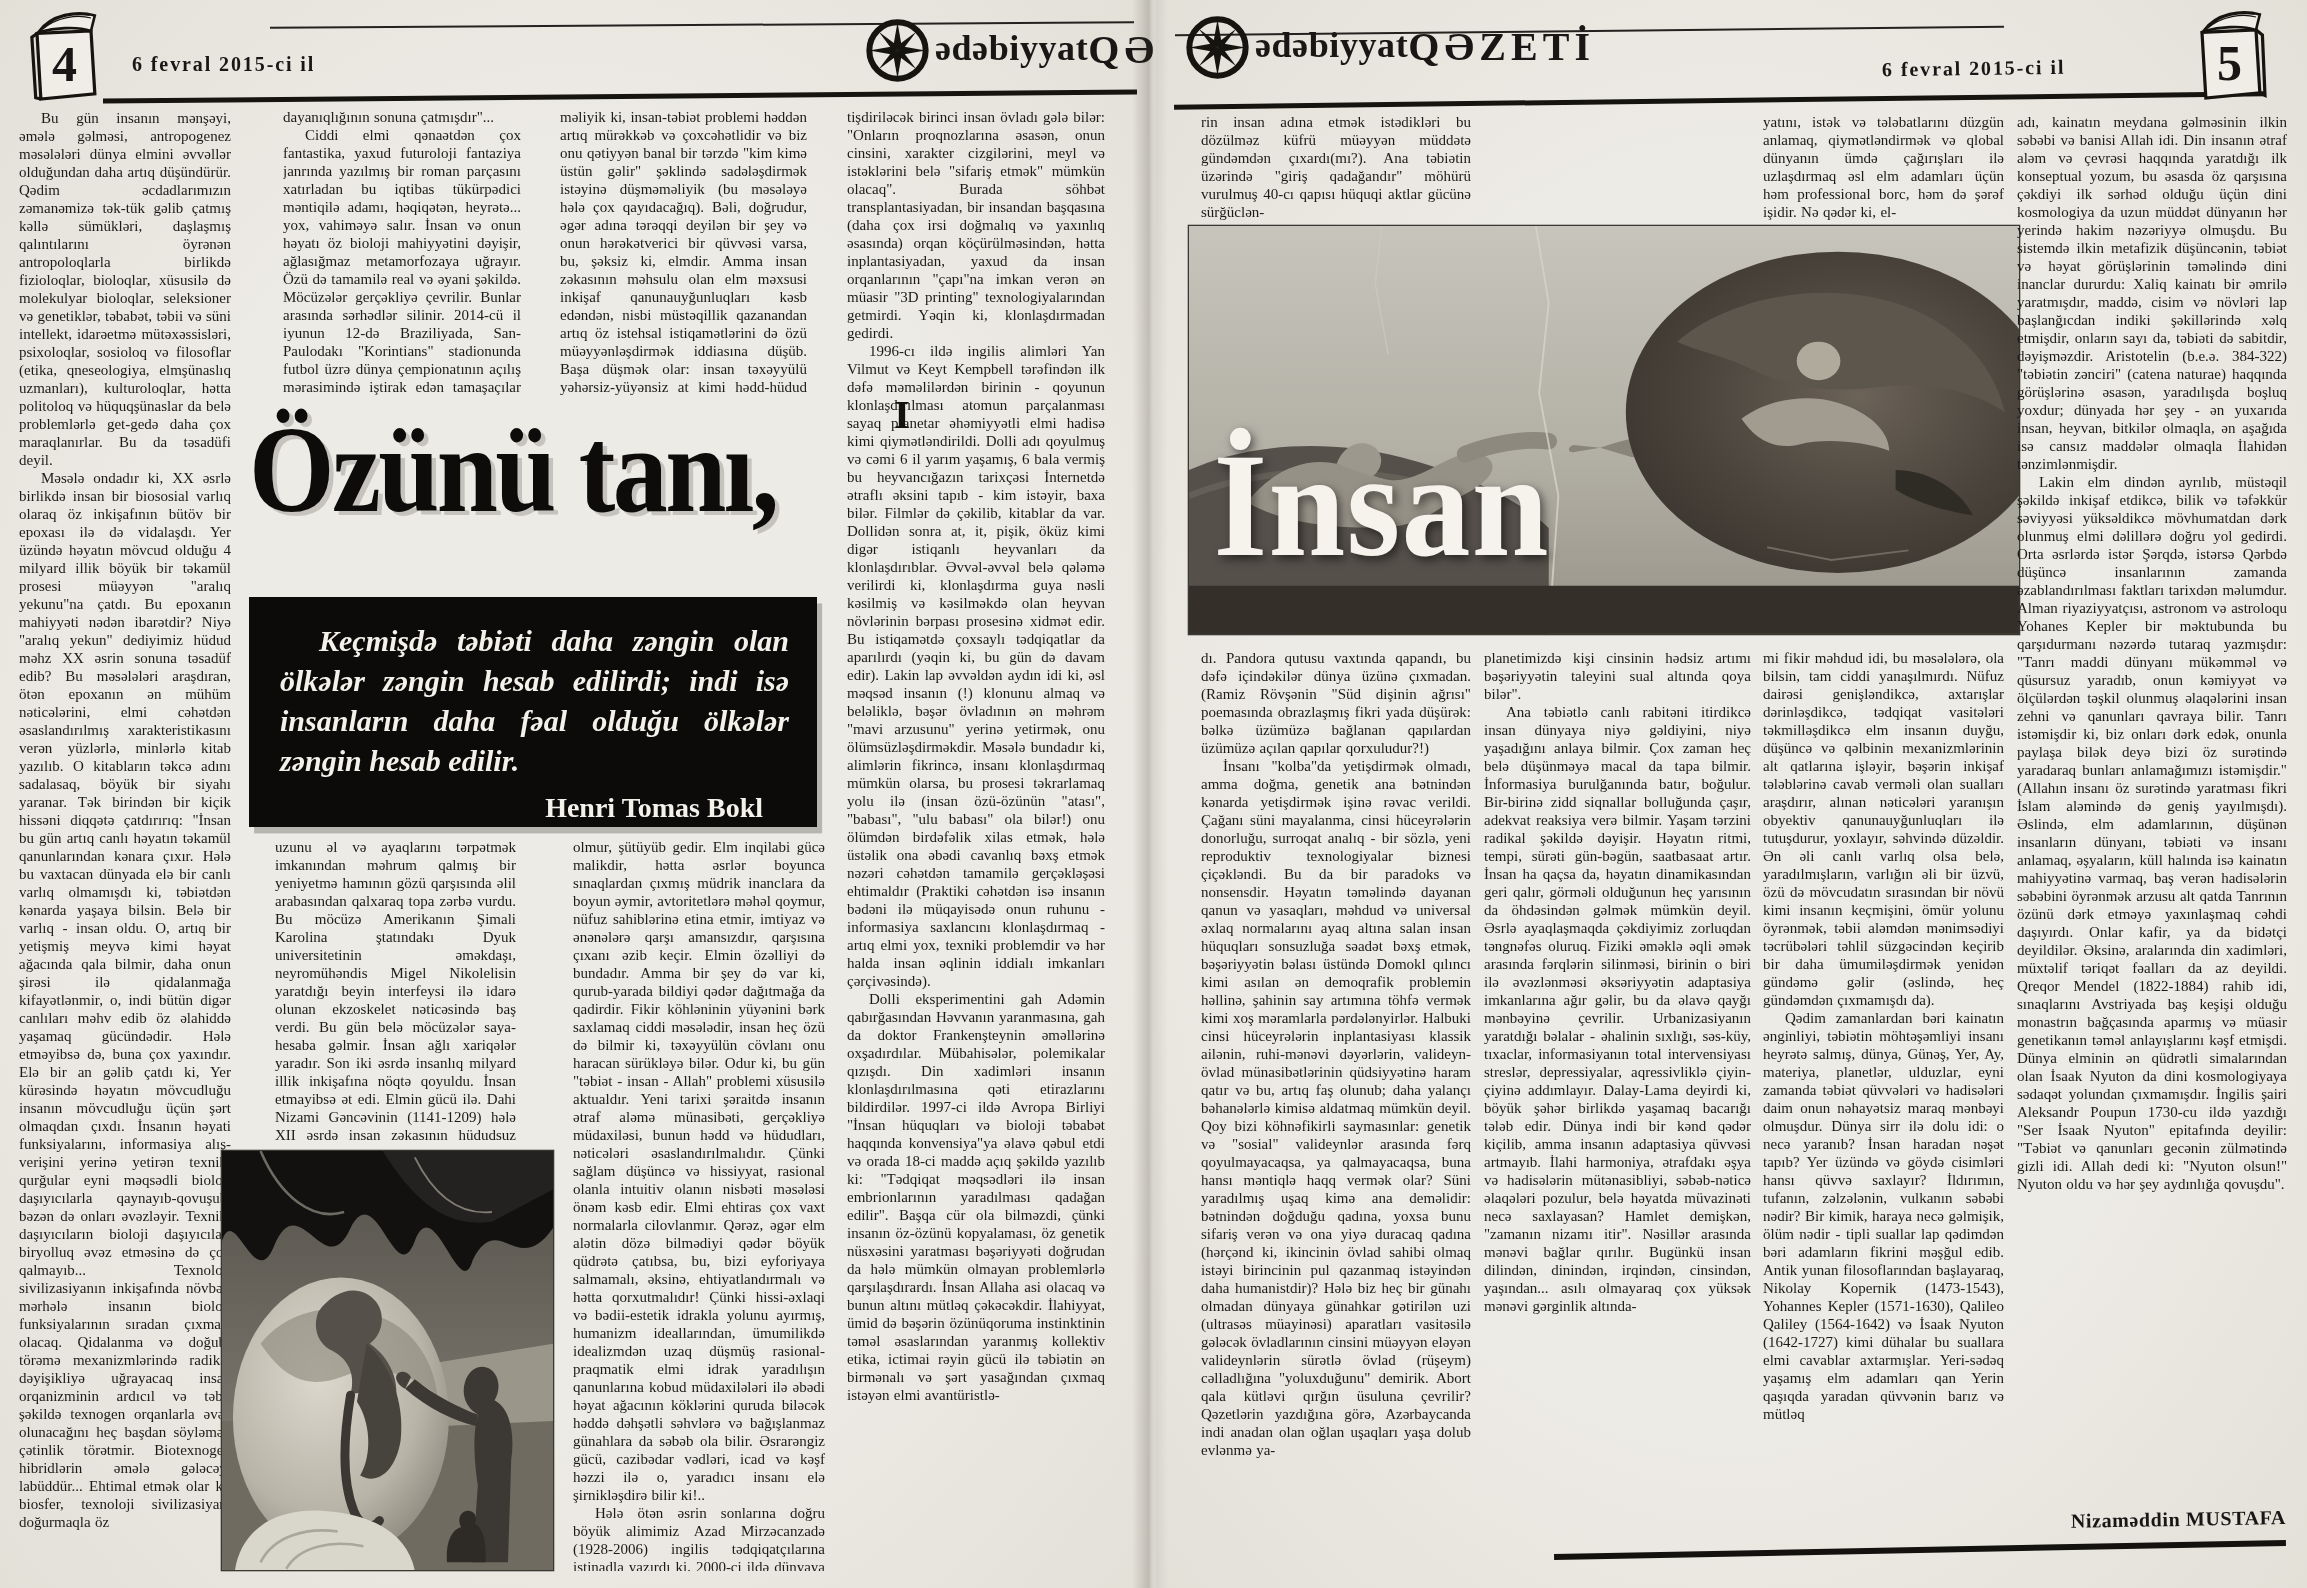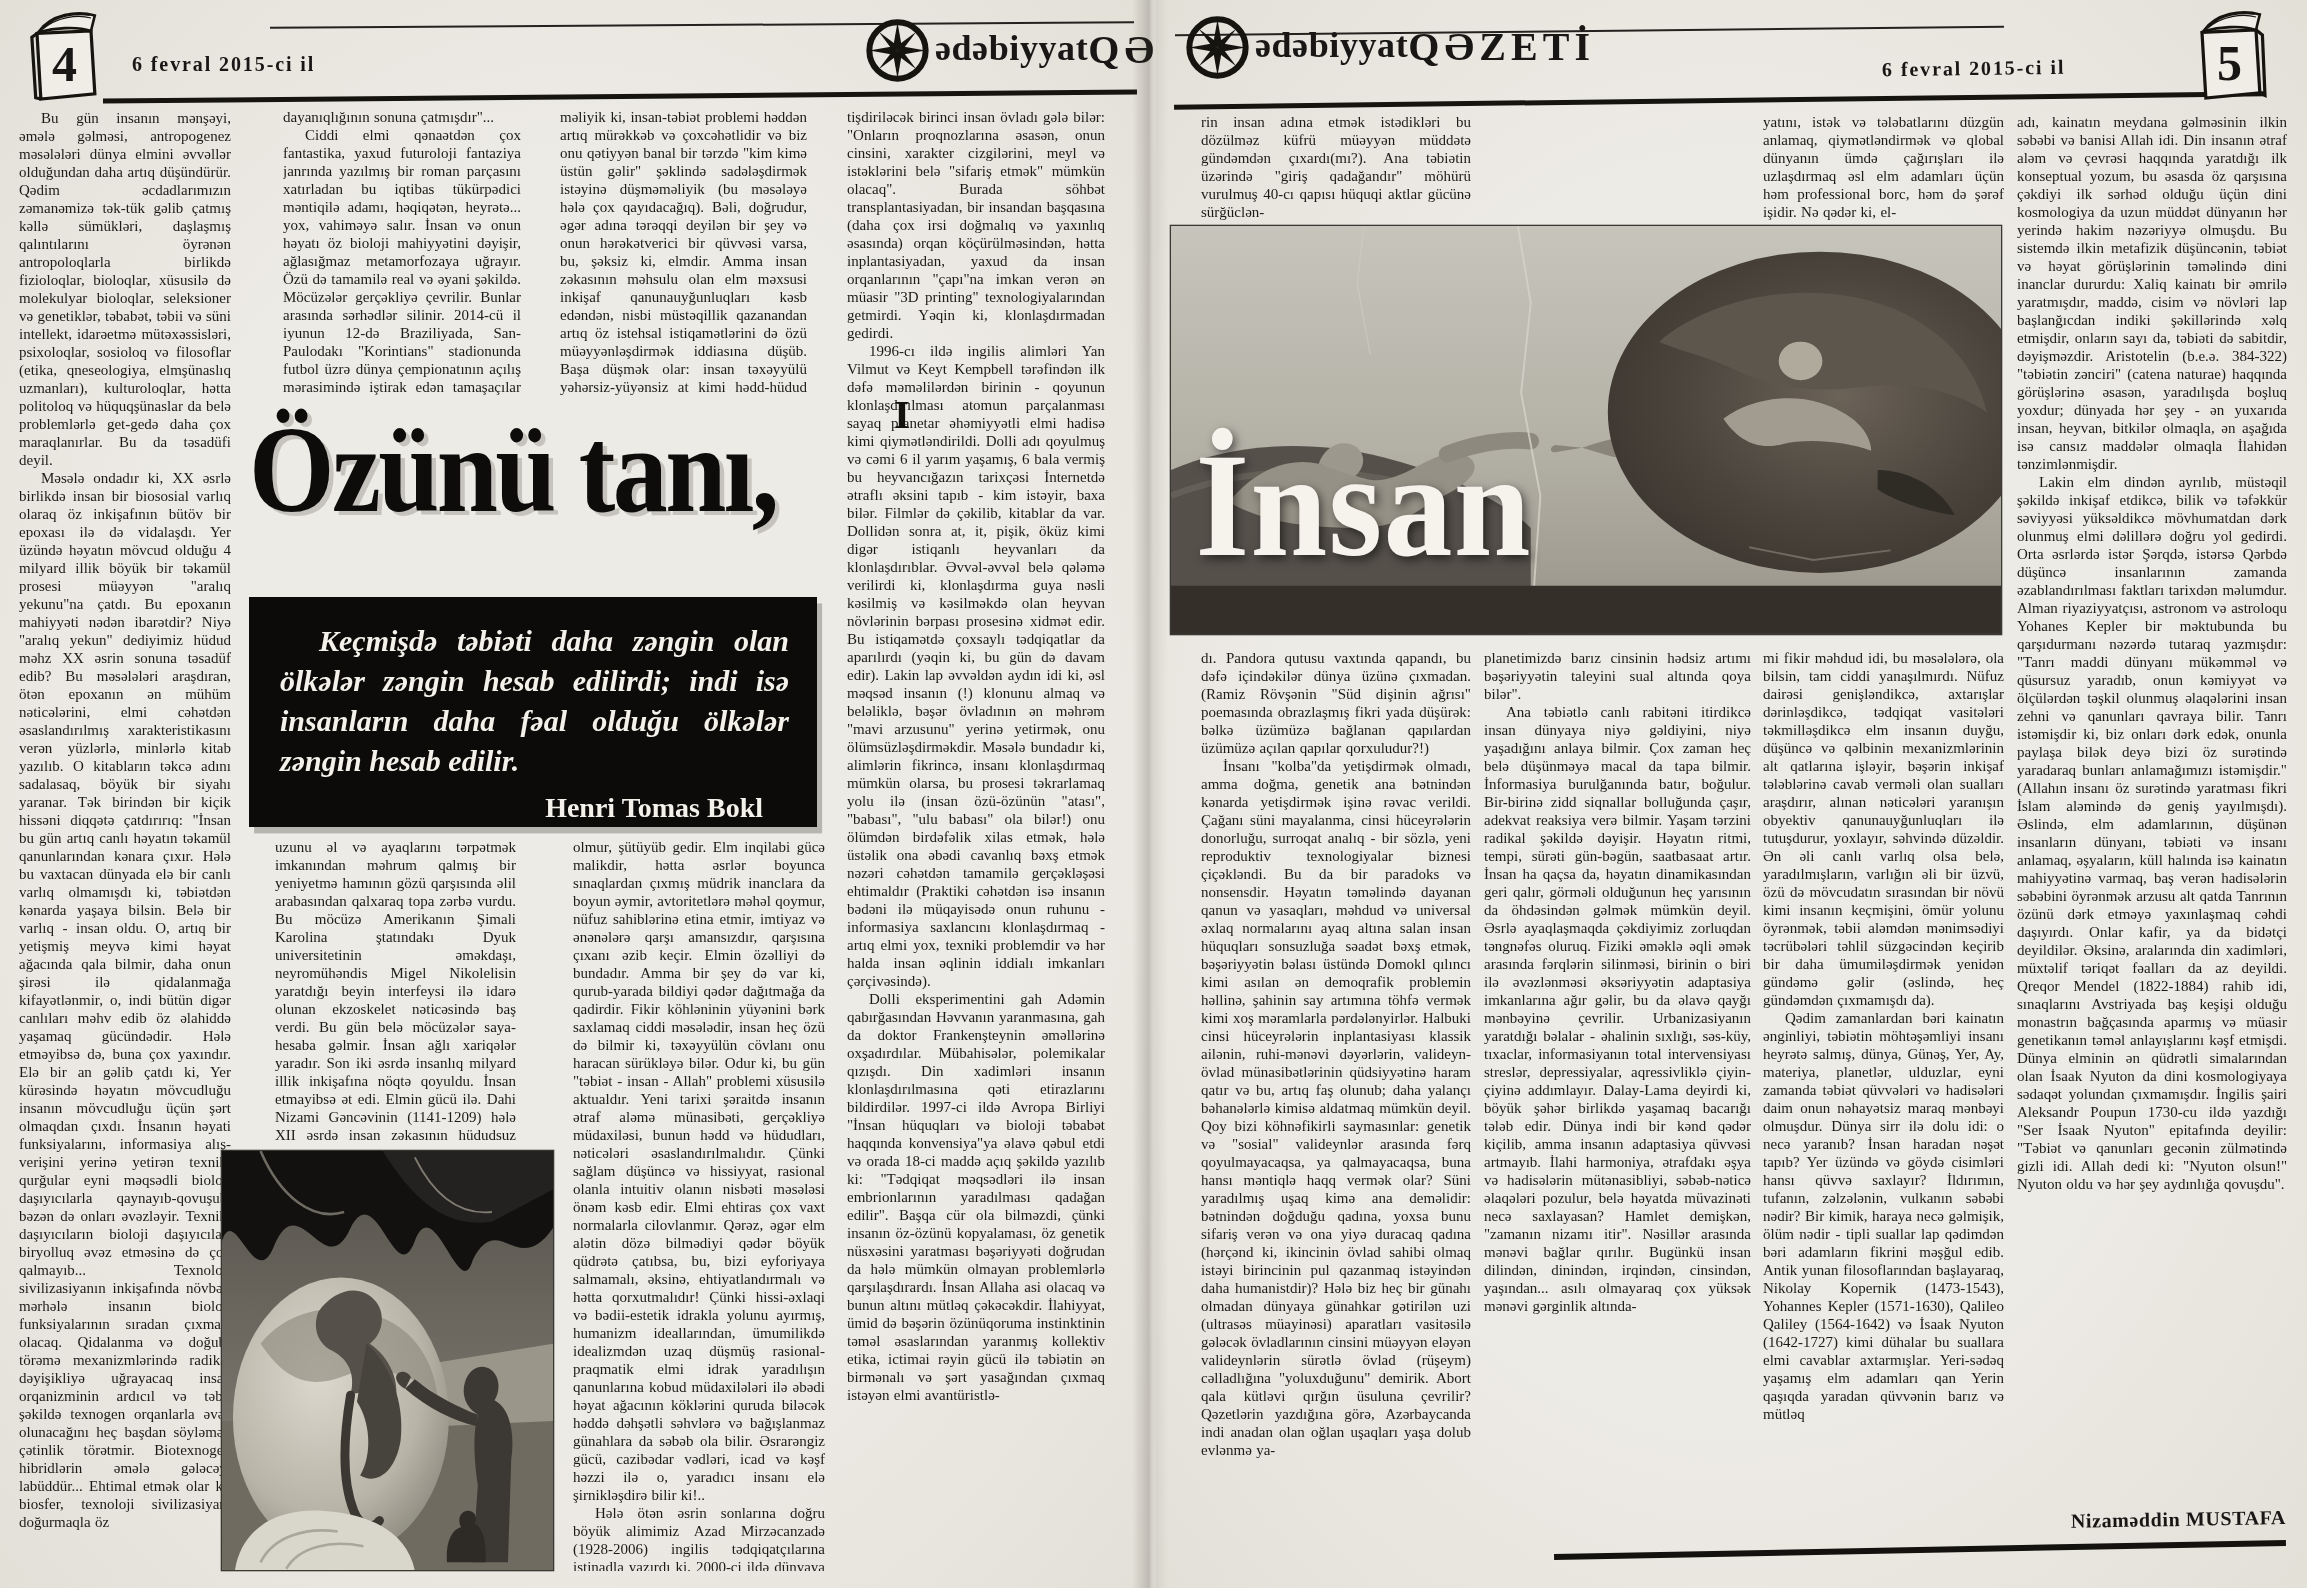--- a/index.html
+++ b/index.html
@@ -200,21 +200,21 @@
       <span class="num">5</span>
     </div>
 
     <div class="txt cont" style="left:45px;top:113px;width:270px;height:109px;">
         <p>rin insan adına etmək istədikləri bu dözülməz küfrü müəyyən müddətə gündəmdən çıxardı(mı?). Ana təbiətin üzərində "giriş qadağandır" möhürü vurulmuş 40-cı qapısı hüquqi aktlar gücünə sürğüclən-</p>
       </div>
     <div class="txt cont" style="left:607px;top:113px;width:241px;height:164px;">
         <p>yatını, istək və tələbatlarını düzgün anlamaq, qiymətləndirmək və qlobal dünyanın ümdə çağırışları ilə uzlaşdırmaq əsl elm adamları üçün həm professional borc, həm də şərəf işidir. Nə qədər ki, el-</p>
       </div>
 
-    <div class="photo" style="left:15px;top:226px;width:830px;height:408px;background:#a8a49a;">
+    <div class="photo" style="left:33px;top:226px;width:830px;height:408px;background:#a8a49a;">
       <svg viewBox="0 0 1292 635" preserveAspectRatio="none">
         <defs>
           <linearGradient id="fsky" x1="0" y1="0" x2="0" y2="1">
             <stop offset="0%" stop-color="#c7c4bb"></stop>
               <stop offset="55%" stop-color="#b3b0a6"></stop>
               <stop offset="100%" stop-color="#979388"></stop>
           </linearGradient>
           <radialGradient id="godblob" cx="55%" cy="45%" r="70%">
             <stop offset="0%" stop-color="#6b6258"></stop>
               <stop offset="55%" stop-color="#4a443c"></stop>
@@ -246,21 +246,21 @@
       </svg>
 
       <div class="overlay-title" style="left:24.4px;top:199px;">İnsan</div>
     </div>
 
     <div class="txt cont" style="left:45px;top:649px;width:270px;height:925px;">
         <p>dı. Pandora qutusu vaxtında qapandı, bu dəfə içindəkilər dünya üzünə çıxmadan. (Ramiz Rövşənin "Süd dişinin ağrısı" poemasında obrazlaşmış fikri yada düşürək: bəlkə üzümüzə bağlanan qapılardan üzümüzə açılan qapılar qorxuludur?!)</p>
         <p>İnsanı "kolba"da yetişdirmək olmadı, amma doğma, genetik ana bətnindən kənarda yetişdirmək işinə rəvac verildi. Çağanı süni mayalanma, cinsi hüceyrələrin donorluğu, surroqat analıq - bir sözlə, yeni reproduktiv texnologiyalar biznesi çiçəkləndi. Bu da bir paradoks və nonsensdir. Həyatın təməlində dayanan qanun və yasaqları, məhdud və universal əxlaq normalarını ayaq altına salan insan hüquqları sonsuzluğa səadət bəxş etmək, bəşəriyyətin bəlası üstündə Domokl qılıncı kimi asılan ən demoqrafik problemin həllinə, şahinin say artımına töhfə vermək kimi xoş məramlarla pərdələnyirlər. Halbuki cinsi hüceyrələrin inplantasiyası klassik ailənin, ruhi-mənəvi dəyərlərin, valideyn-övlad münasibətlərinin qüdsiyyətinə haram qatır və bu, artıq faş olunub; daha yalançı bəhanələrlə kimisə aldatmaq mümkün deyil. Qoy bizi köhnəfikirli saymasınlar: genetik və "sosial" valideynlər arasında fərq qoyulmayacaqsa, ya qalmayacaqsa, buna hansı məntiqlə haqq vermək olar? Süni yaradılmış uşaq kimə ana deməlidir: bətnindən doğduğu qadına, yoxsa bunu sifariş verən və ona yiyə duracaq qadına (hərçənd ki, ikincinin övlad sahibi olmaq istəyi birincinin pul qazanmaq istəyindən daha humanistdir)? Hələ biz heç bir günahı olmadan dünyaya günahkar gətirilən uzi (ultrasəs müayinəsi) aparatları vasitəsilə gələcək övladlarının cinsini müəyyən eləyən valideynlərin sürətlə övlad (rüşeym) cəlladlığına "yoluxduğunu" demirik. Abort qala kütləvi qırğın üsuluna çevrilir? Qəzetlərin yazdığına görə, Azərbaycanda indi anadan olan oğlan uşaqları yaşa dolub evlənmə ya-</p>
       </div>
     <div class="txt cont" style="left:328px;top:649px;width:267px;height:925px;">
-        <p>planetimizdə barız cinsinin hədsiz artımı bəşəriyyətin taleyini sual altında qoya bilər".</p>
+        <p>planetimizdə kişi cinsinin hədsiz artımı bəşəriyyətin taleyini sual altında qoya bilər".</p>
         <p>Ana təbiətlə canlı rabitəni itirdikcə insan dünyaya niyə gəldiyini, niyə yaşadığını anlaya bilmir. Çox zaman heç belə düşünməyə macal da tapa bilmir. İnformasiya burulğanında batır, boğulur. Bir-birinə zidd siqnallar bolluğunda çaşır, adekvat reaksiya verə bilmir. Yaşam tərzini radikal şəkildə dəyişir. Həyatın ritmi, tempi, sürəti gün-bəgün, saatbasaat artır. İnsan ha qaçsa da, həyatın dinamikasından geri qalır, görməli olduğunun heç yarısının da öhdəsindən gəlmək mümkün deyil. Əsrlə ayaqlaşmaqda çəkdiyimiz zorluqdan təngnəfəs oluruq. Fiziki əməklə əqli əmək arasında fərqlərin silinməsi, birinin o biri ilə əvəzlənməsi əksəriyyətin adaptasiya imkanlarına ağır gəlir, bu da əlavə qayğı mənbəyinə çevrilir. Urbanizasiyanın yaratdığı bəlalar - əhalinin sıxlığı, səs-küy, tıxaclar, informasiyanın total intervensiyası streslər, depressiyalar, aqressivliklə çiyin-çiyinə addımlayır. Dalay-Lama deyirdi ki, böyük şəhər birlikdə yaşamaq bacarığı tələb edir. Dünya indi bir kənd qədər kiçilib, amma insanın adaptasiya qüvvəsi artmayıb. İlahi harmoniya, ətrafdakı əşya və hadisələrin mütənasibliyi, səbəb-nəticə əlaqələri pozulur, belə həyatda müvazinəti necə saxlayasan? Hamlet demişkən, "zamanın nizamı itir". Nəsillər arasında mənəvi bağlar qırılır. Bugünkü insan dilindən, dinindən, irqindən, cinsindən, yaşından... asılı olmayaraq çox yüksək mənəvi gərginlik altında-</p>
       </div>
     <div class="txt cont" style="left:607px;top:649px;width:241px;height:925px;">
         <p>mi fikir məhdud idi, bu məsələlərə, ola bilsin, tam ciddi yanaşılmırdı. Nüfuz dairəsi genişləndikcə, axtarışlar dərinləşdikcə, tədqiqat vasitələri təkmilləşdikcə elm insanın duyğu, düşüncə və qəlbinin mexanizmlərinin alt qatlarına işləyir, bəşərin inkişaf tələblərinə cavab verməli olan sualları araşdırır, alınan nəticələri yaranışın obyektiv qanunauyğunluqları ilə tutuşdurur, yoxlayır, səhvində düzəldir. Ən əli canlı varlıq olsa belə, yaradılmışların, varlığın əli bir üzvü, özü də mövcudatın sırasından bir növü kimi insanın keçmişini, ömür yolunu öyrənmək, təbii aləmdən mənimsədiyi təcrübələri təhlil süzgəcindən keçirib bir daha ümumiləşdirmək yenidən gündəmə gəlir (əslində, heç gündəmdən çıxmamışdı da).</p>
         <p>Qədim zamanlardan bəri kainatın ənginliyi, təbiətin möhtəşəmliyi insanı heyrətə salmış, dünya, Günəş, Yer, Ay, materiya, planetlər, ulduzlar, eyni zamanda təbiət qüvvələri və hadisələri daim onun nəhayətsiz maraq mənbəyi olmuşdur. Dünya sirr ilə dolu idi: o necə yaranıb? İnsan haradan nəşət tapıb? Yer üzündə və göydə cisimləri hansı qüvvə saxlayır? İldırımın, tufanın, zəlzələnin, vulkanın səbəbi nədir? Bir kimik, haraya necə gəlmişik, ölüm nədir - tipli suallar lap qədimdən bəri adamların fikrini məşğul edib. Antik yunan filosoflarından başlayaraq, Nikolay Kopernik (1473-1543), Yohannes Kepler (1571-1630), Qalileo Qaliley (1564-1642) və İsaak Nyuton (1642-1727) kimi dühalar bu suallara elmi cavablar axtarmışlar. Yeri-sədəq yaşamış elm adamları qan Yerin qaşıqda yaradan qüvvənin barız və mütləq</p>
       </div>
 
     <div class="txt cont" style="left:861px;top:113px;width:270px;height:1391px;">
         <p>adı, kainatın meydana gəlməsinin ilkin səbəbi və banisi Allah idi. Din insanın ətraf aləm və çevrəsi haqqında yaratdığı ilk konseptual yozum, bu əsasda öz qarşısına çəkdiyi ilk sərhəd olduğu üçün dini kosmologiya da uzun müddət dünyanın hər yerində hakim nəzəriyyə olmuşdu. Bu sistemdə ilkin metafizik düşüncənin, təbiət və həyat görüşlərinin təməlində dini inanclar dururdu: Xaliq kainatı bir əmrilə yaratmışdır, maddə, cisim və növləri lap başlanğıcdan indiki şəkillərində xəlq etmişdir, onların sayı da, təbiəti də sabitdir, dəyişməzdir. Aristotelin (b.e.ə. 384-322) "təbiətin zənciri" (catena naturae) haqqında görüşlərinə əsasən, yaradılışda boşluq yoxdur; dünyada hər şey - ən yuxarıda insan, heyvan, bitkilər olmaqla, ən aşağıda isə cansız maddələr olmaqla İlahidən tənzimlənmişdir.</p>
         <p>Lakin elm dindən ayrılıb, müstəqil şəkildə inkişaf etdikcə, bilik və təfəkkür səviyyəsi yüksəldikcə mövhumatdan dərk olunmuş elmi dəlillərə doğru yol gedirdi. Orta əsrlərdə istər Şərqdə, istərsə Qərbdə düşüncə insanlarının zamanda əzablandırılması faktları tarixdən məlumdur. Alman riyaziyyatçısı, astronom və astroloqu Yohanes Kepler bir məktubunda bu qarşıdurmanı nəzərdə tutaraq yazmışdır: "Tanrı maddi dünyanı mükəmməl və qüsursuz yaradıb, onun kəmiyyət və ölçülərdən təşkil olunmuş əlaqələrini insan zehni və qanunları qavraya bilir. Tanrı istəmişdir ki, biz onları dərk edək, onunla paylaşa bilək deyə bizi öz surətində yaradaraq bunları anlamağımızı istəmişdir." (Allahın insanı öz surətində yaratması fikri İslam aləmində də geniş yayılmışdı). Əslində, elm adamlarının, düşünən insanların dünyanı, təbiəti və insanı anlamaq, əşyaların, küll halında isə kainatın mahiyyətinə varmaq, baş verən hadisələrin səbəbini öyrənmək arzusu alt qatda Tanrının özünü dərk etməyə yaxınlaşmaq cəhdi daşıyırdı. Onlar kafir, ya da bidətçi deyildilər. Əksinə, aralarında din xadimləri, müxtəlif təriqət fəalları da az deyildi. Qreqor Mendel (1822-1884) rahib idi, sınaqlarını Avstriyada baş keşişi olduğu monastrın bağçasında aparmış və müasir genetikanın təməl anlayışlarını kəşf etmişdi. Dünya elminin ən qüdrətli simalarından olan İsaak Nyuton da dini kosmologiyaya sədaqət yolundan çıxmamışdır. İngilis şairi Aleksandr Poupun 1730-cu ildə yazdığı "Ser İsaak Nyuton" epitafında deyilir: "Təbiət və qanunları gecənin zülmətində gizli idi. Allah dedi ki: "Nyuton olsun!" Nyuton oldu və hər şey aydınlığa qovuşdu".</p>

